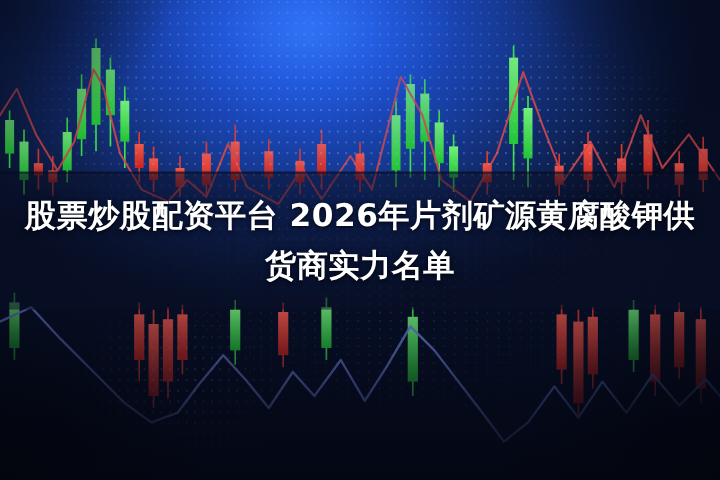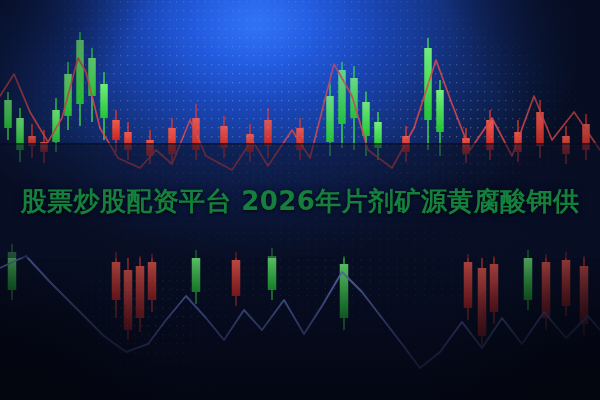--- a/index.html
+++ b/index.html
@@ -98,21 +98,21 @@
     width: 600px;
     height: 115px;
     display: flex;
     flex-direction: column;
     align-items: center;
     justify-content: center;
     gap: 4px;
     z-index: 40;
   }
   .title-line {
-    color: #15803d;
+    color: #ffffff;
     font-size: 26px;
     font-weight: bold;
     line-height: 38px;
     letter-spacing: 0.4px;
     text-align: center;
     white-space: nowrap;
     text-shadow:
       0 1px 3px rgba(0,0,0,0.78),
       0 0 8px rgba(4,10,30,0.55);
   }
@@ -246,15 +246,16 @@
   <div class="layer" id="dot-matrix-2"></div>
   <div class="layer" id="glow-top"></div>
   <div class="layer" id="bg-vignette"></div>
   <div class="layer" id="bg-corner-dark"></div>
 
   <div class="layer" id="title-band"></div>
   <div class="layer" id="title-band-top-edge"></div>
 
   <div id="title-wrap">
     <div class="title-line">股票炒股配资平台 2026年片剂矿源黄腐酸钾供</div>
+    <div class="title-line">货商实力名单</div>
   </div>
 
 </div>
 
 </body></html>

